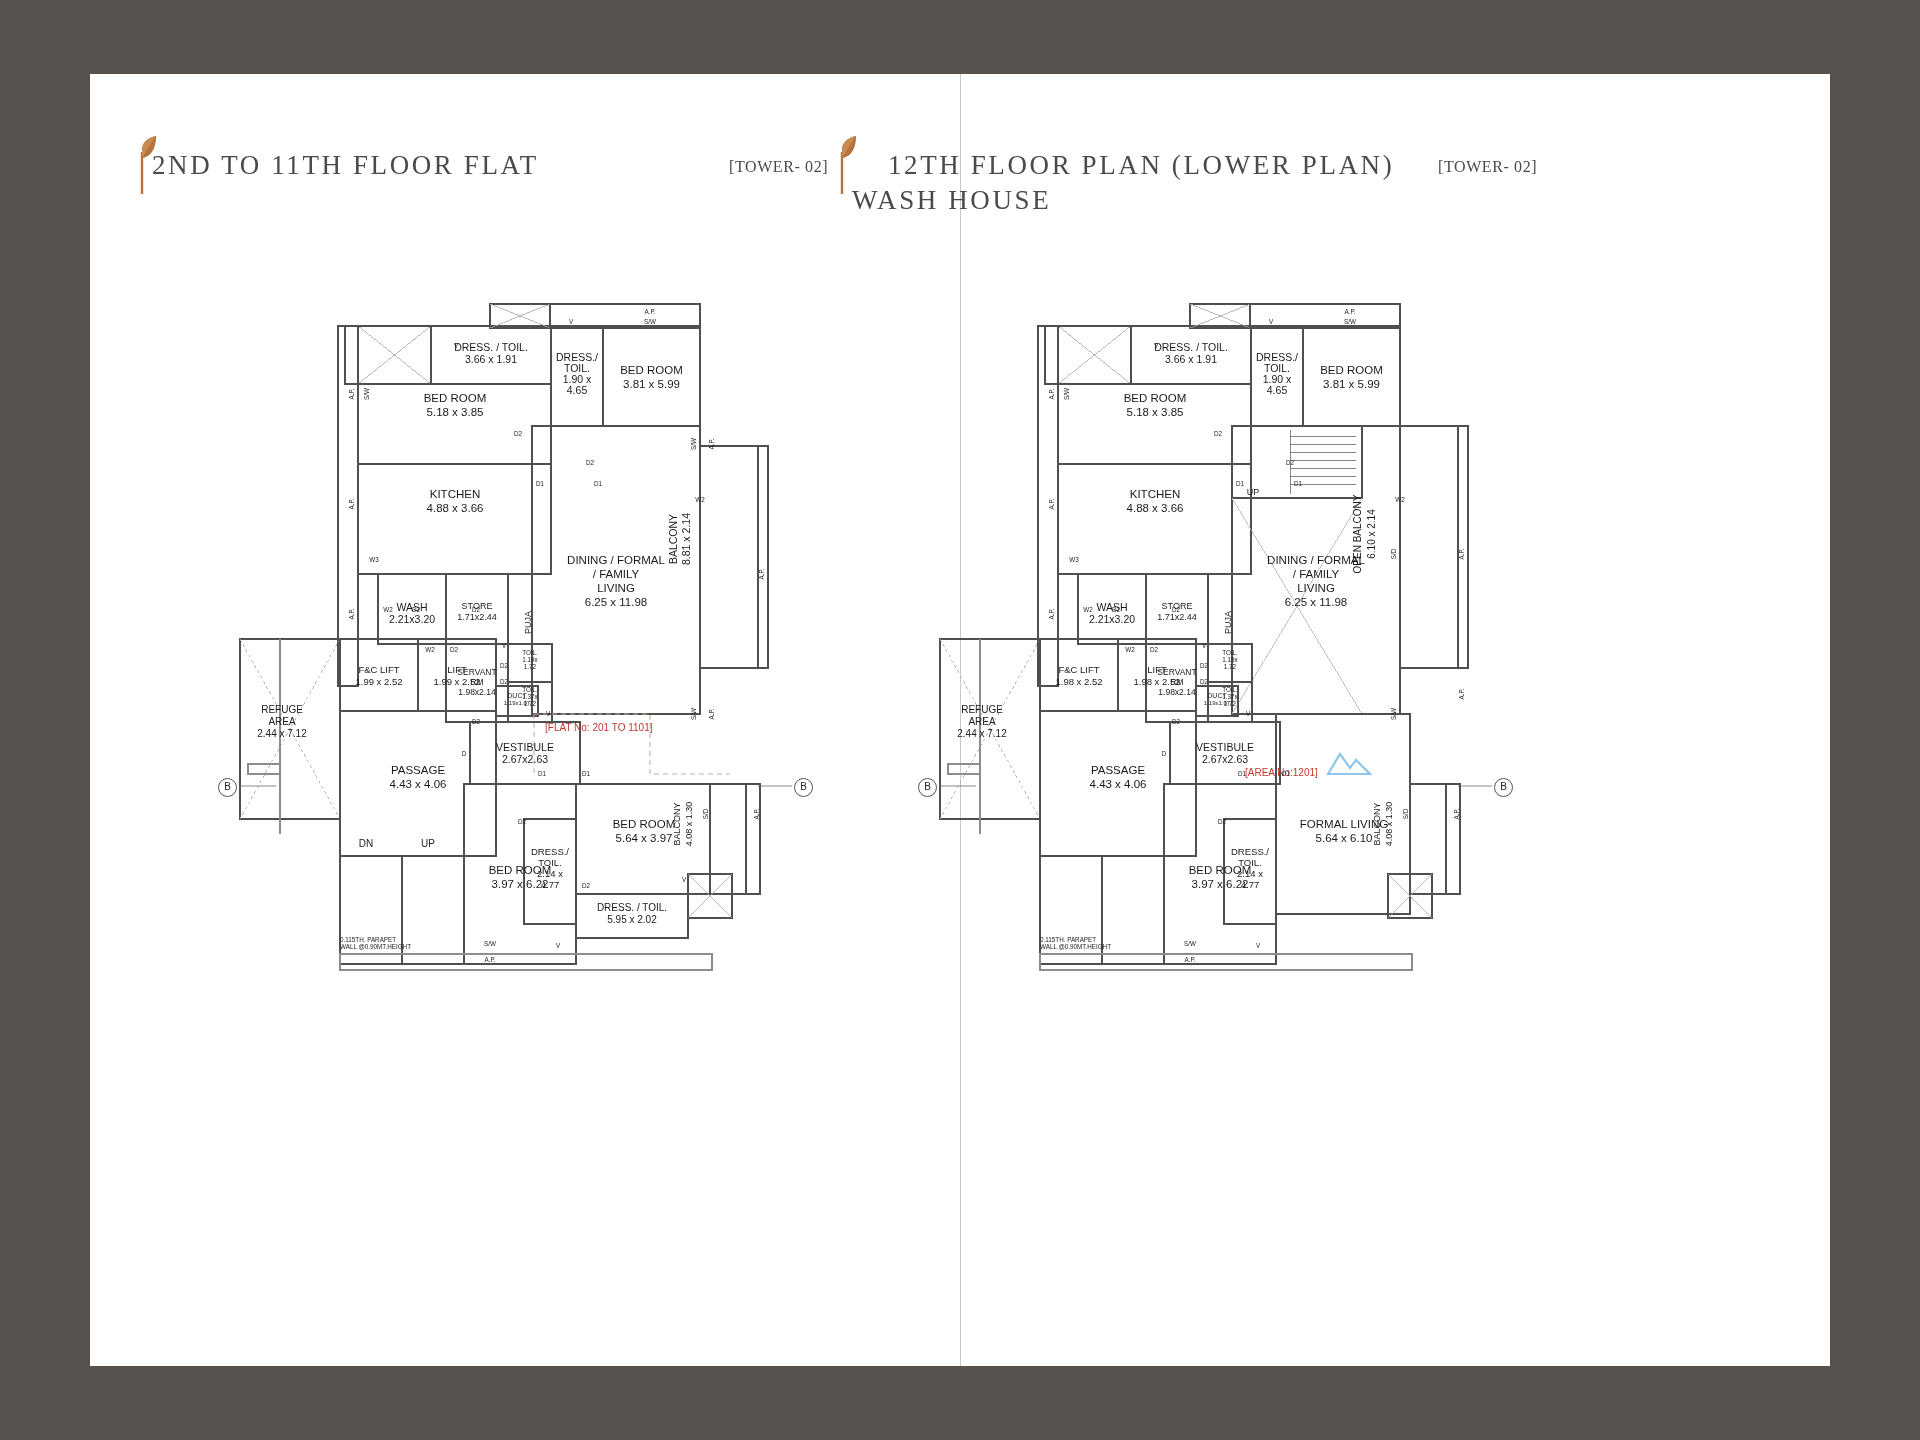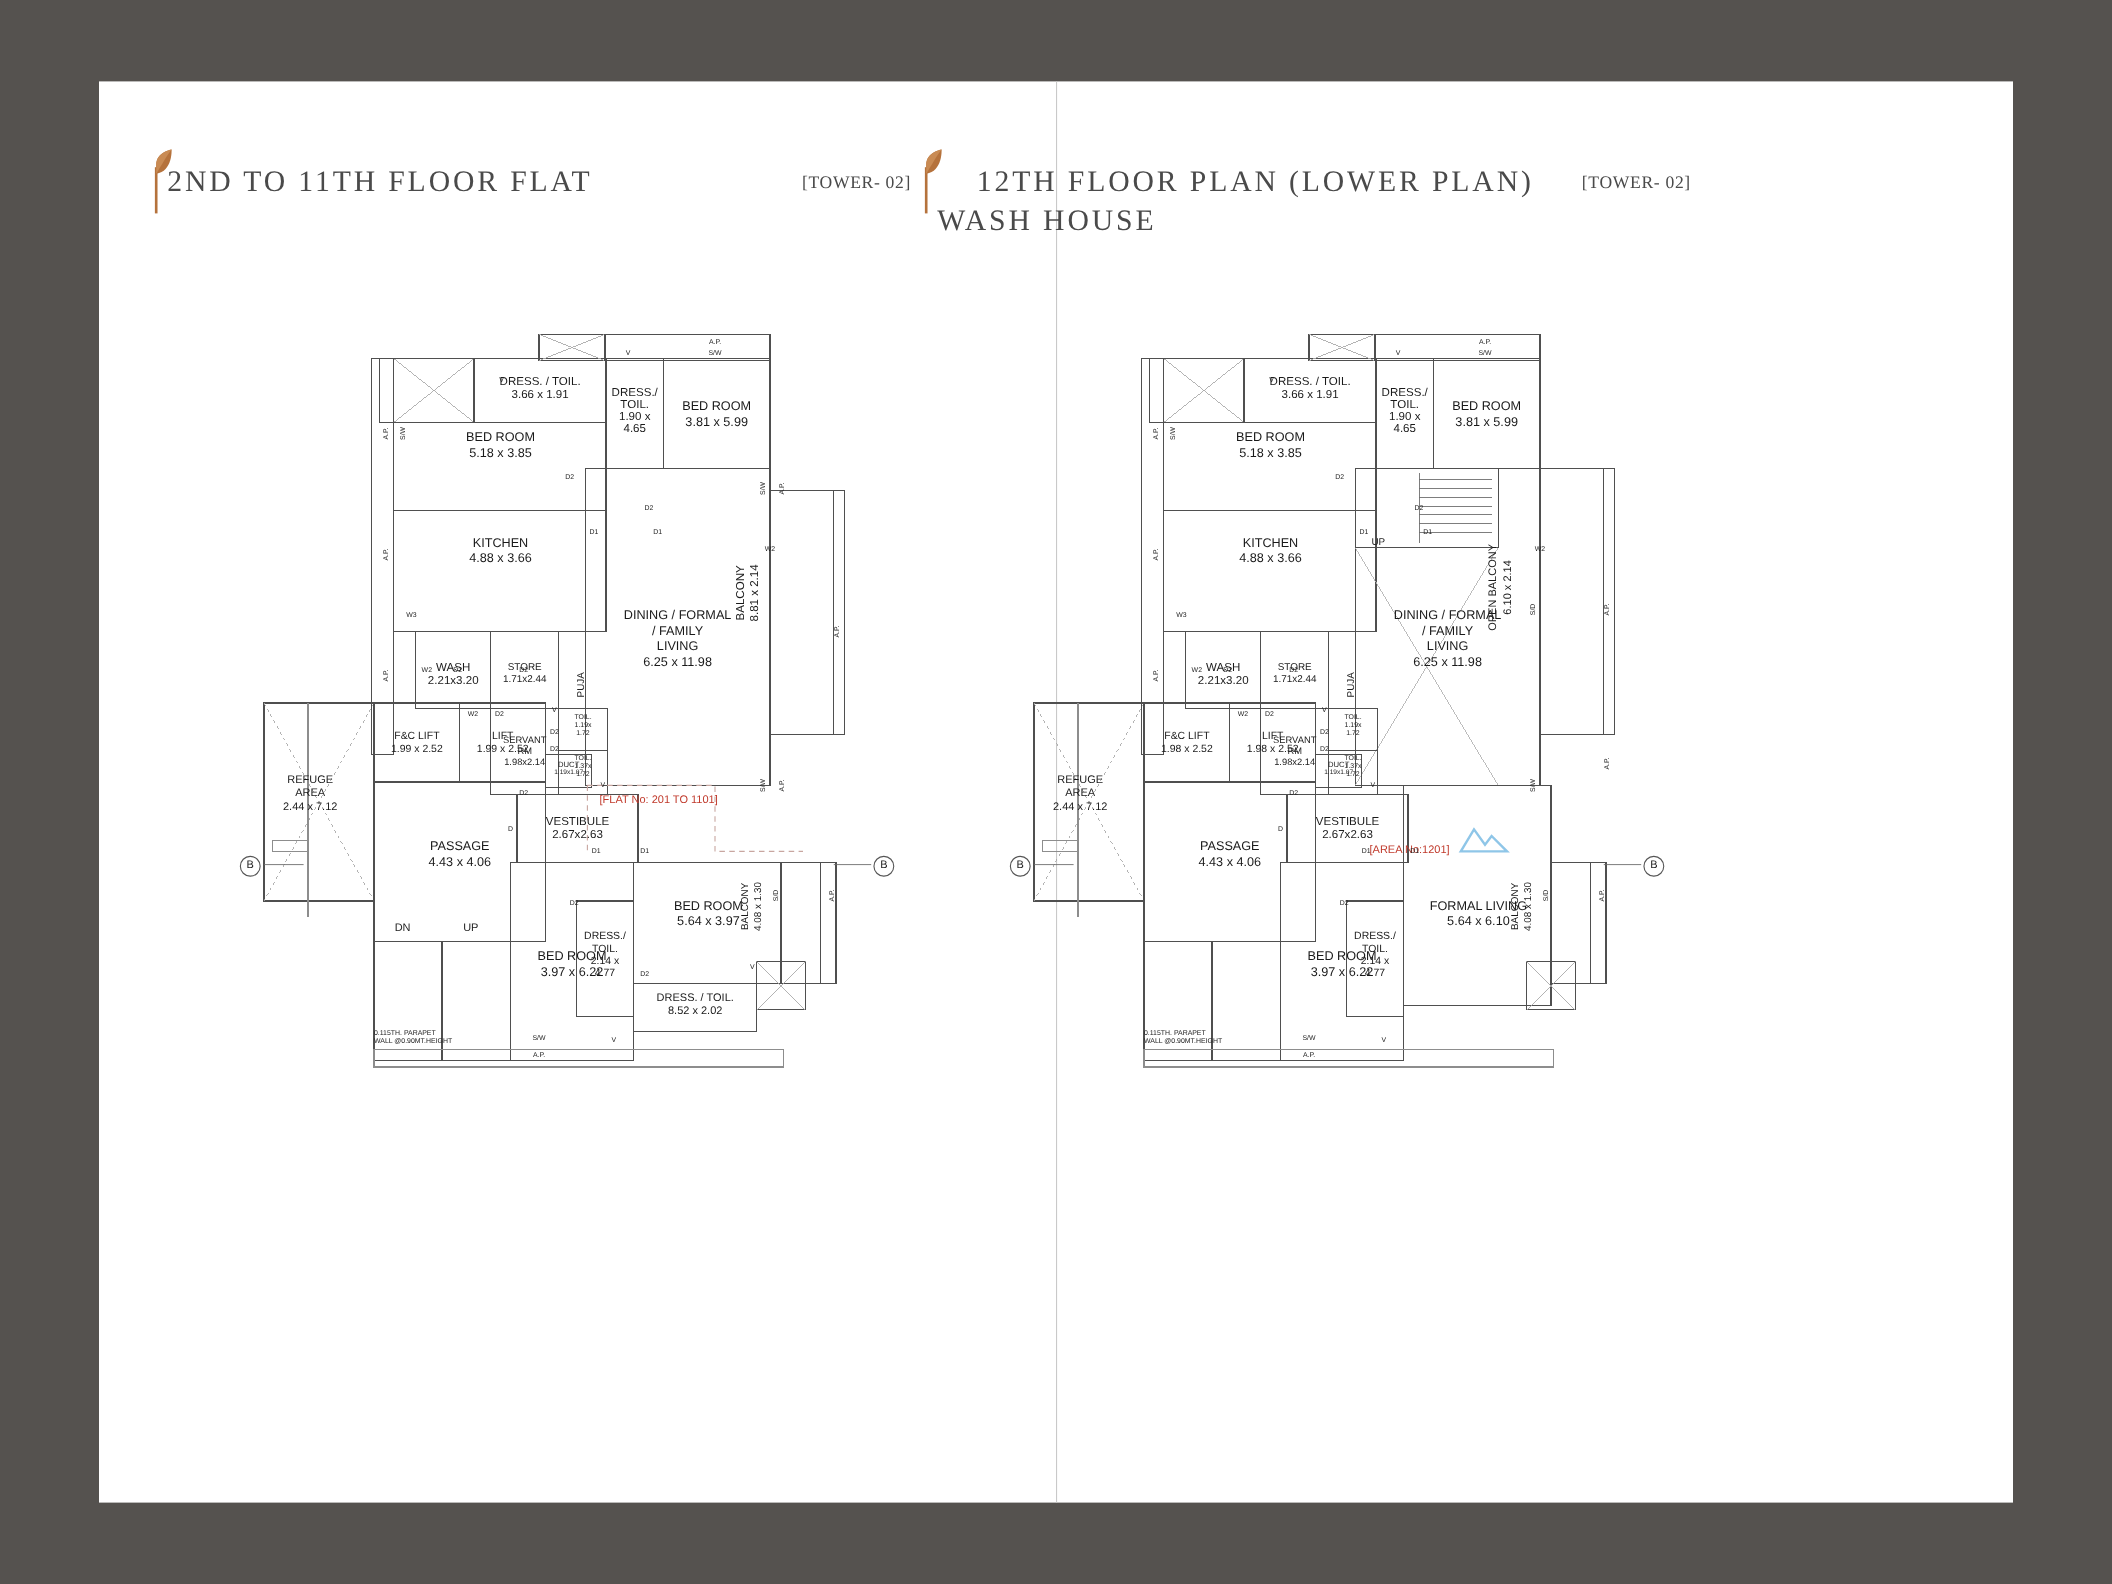--- a/index.html
+++ b/index.html
@@ -259,21 +259,21 @@
     <div class="lbl" style="left:434px;top:794px;width:52px;font-size:9.5px;">2.14 x</div>
     <div class="lbl" style="left:434px;top:805px;width:52px;font-size:9.5px;">4.77</div>
 
     <div class="lbl b" style="left:490px;top:744px;width:128px;">BED ROOM</div>
     <div class="lbl b" style="left:490px;top:758px;width:128px;">5.64 x 3.97</div>
 
     <div class="lbl vert" style="left:632px;top:800px;transform:rotate(-90deg);width:100px;text-align:center;margin-left:-50px;font-size:9px;">BALCONY</div>
     <div class="lbl vert" style="left:644px;top:800px;transform:rotate(-90deg);width:100px;text-align:center;margin-left:-50px;font-size:9px;">4.08 x 1.30</div>
 
     <div class="lbl" style="left:486px;top:828px;width:112px;font-size:10px;">DRESS. / TOIL.</div>
-    <div class="lbl" style="left:486px;top:840px;width:112px;font-size:10px;">8.52 x 2.02</div>
+    <div class="lbl" style="left:486px;top:840px;width:112px;font-size:10px;">5.95 x 2.02</div>
 
     <div class="flat" style="left:455px;top:648px;">[FLAT No: 201 TO 1101]</div>
 
     <div class="tiny" style="left:250px;top:766px;width:52px;font-size:10px;">DN</div>
     <div class="tiny" style="left:312px;top:766px;width:52px;font-size:10px;">UP</div>
 
     <div class="tiny6" style="left:250px;top:862px;width:130px;text-align:left;">0.115TH. PARAPET</div>
     <div class="tiny6" style="left:250px;top:869px;width:150px;text-align:left;">WALL @0.90MT.HEIGHT</div>
 
     <div class="bcirc" style="left:128px;top:704px;">B</div>

